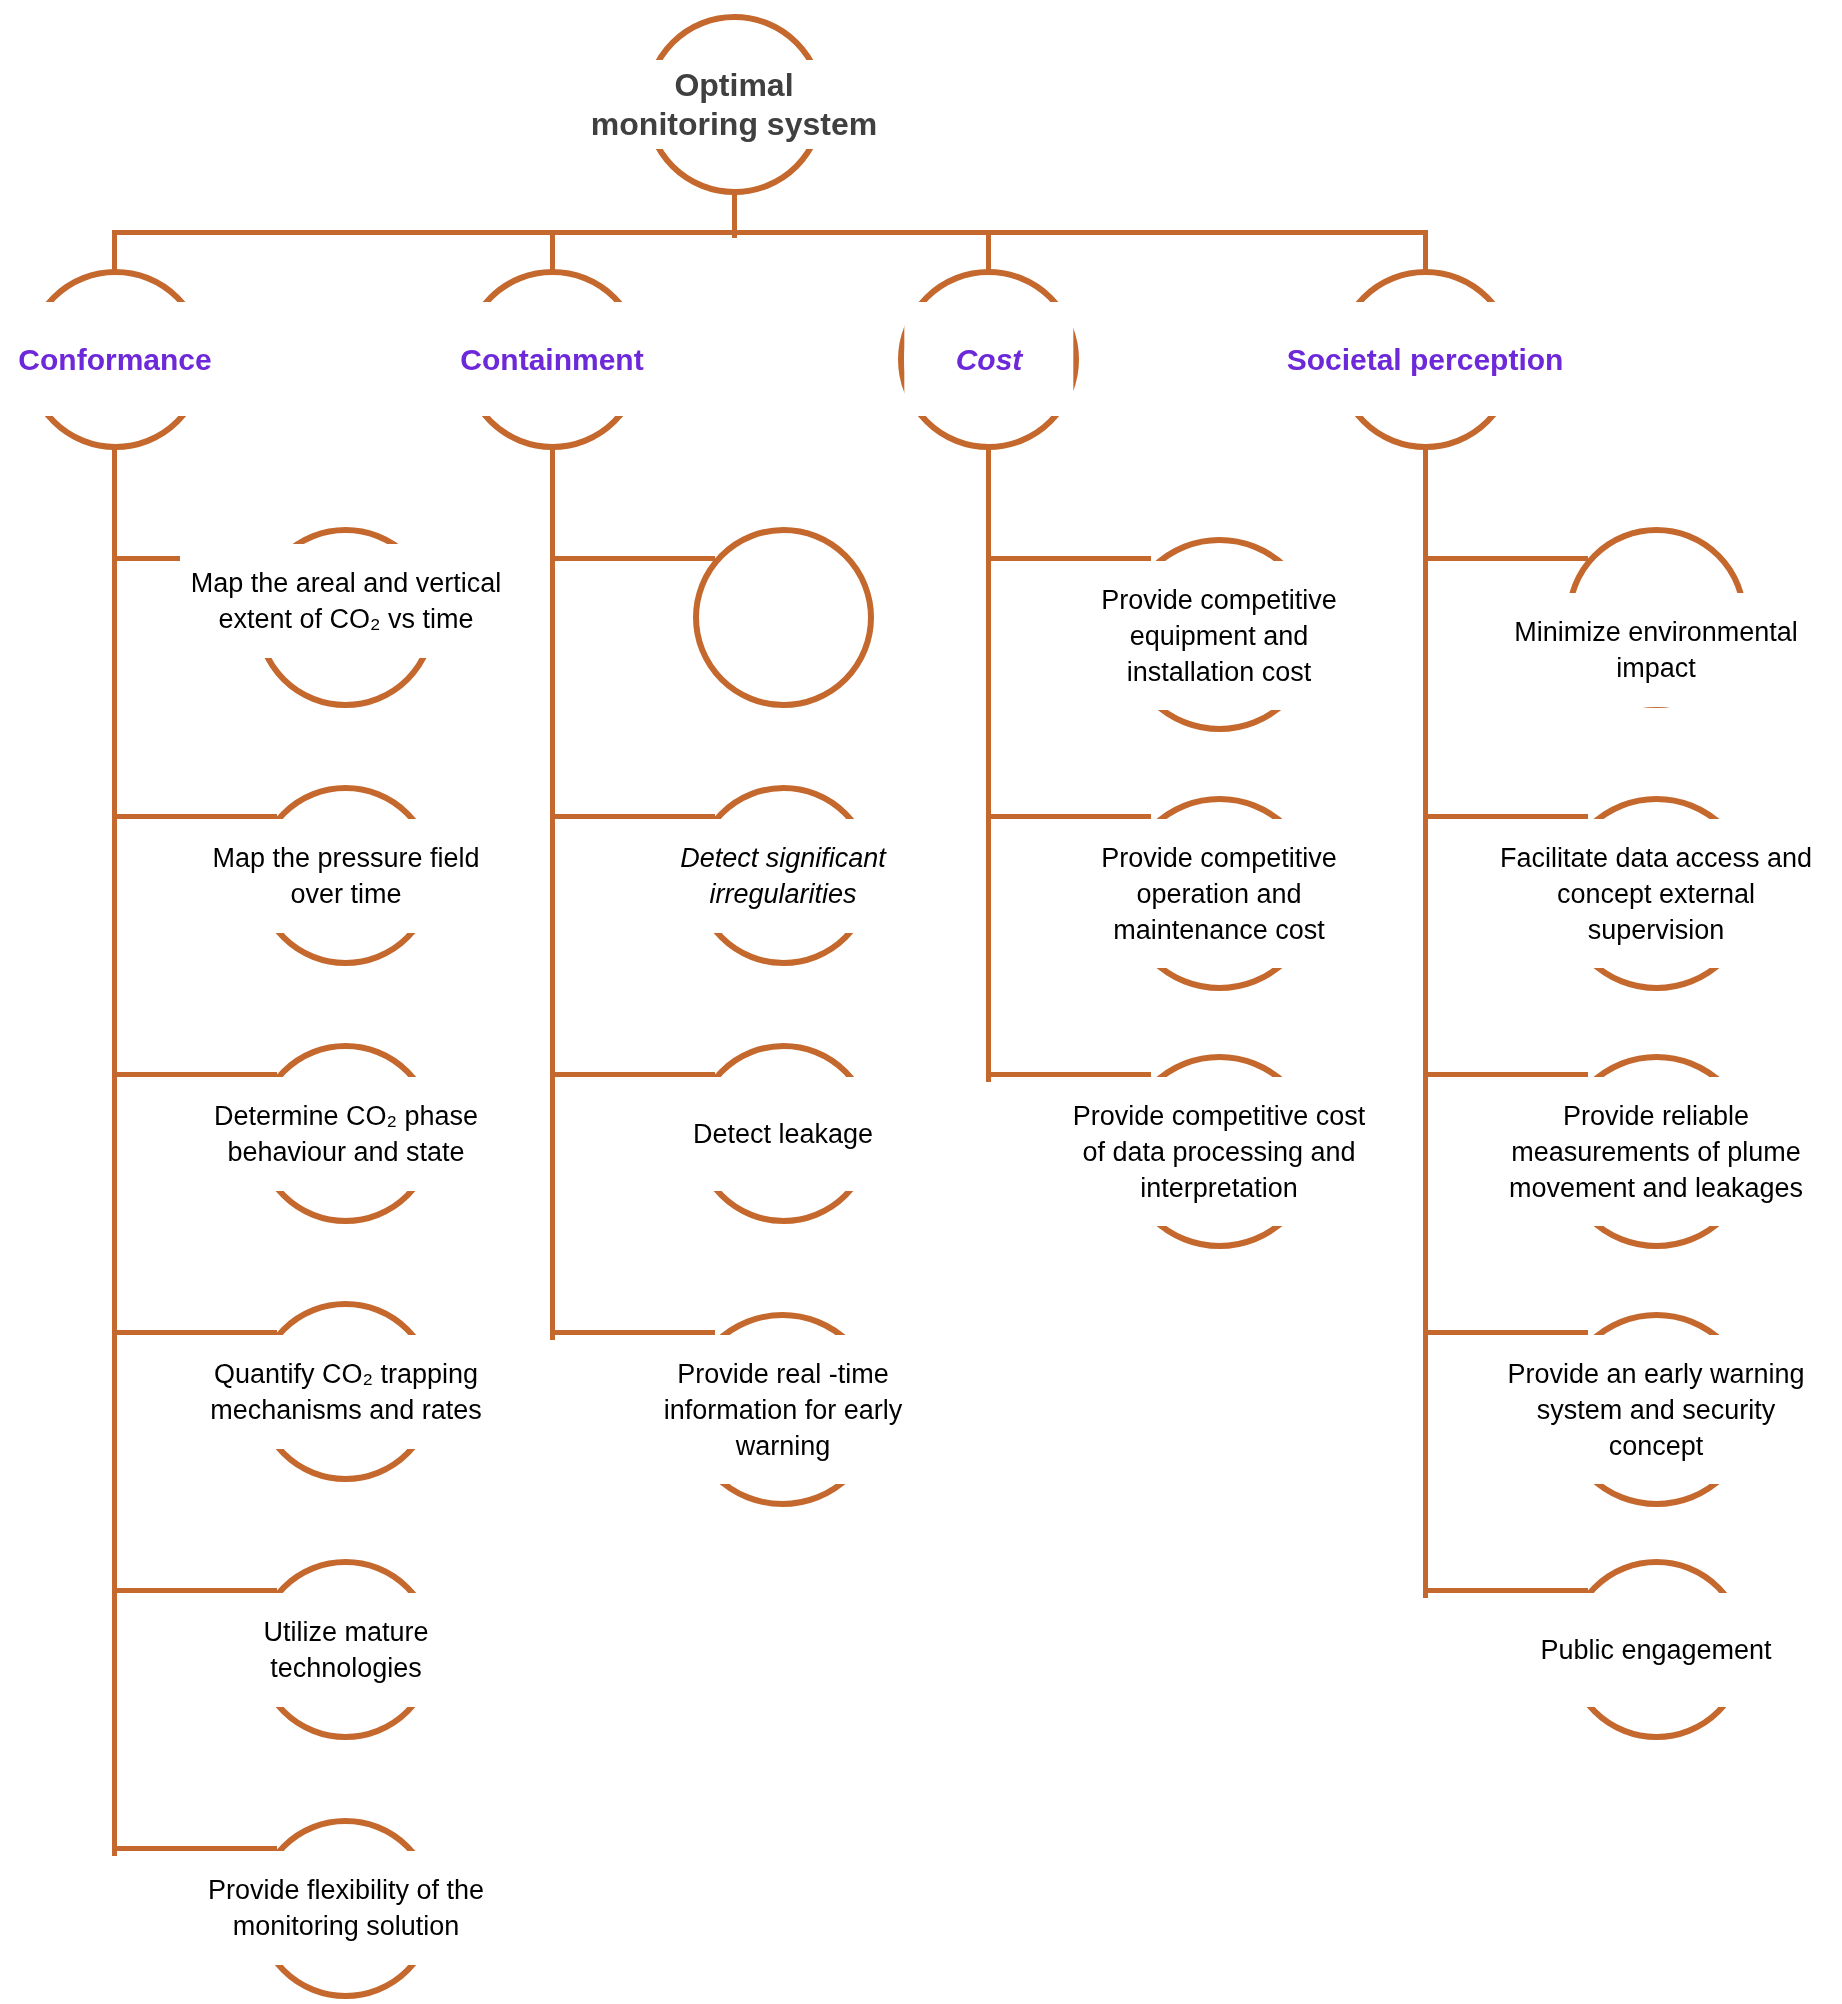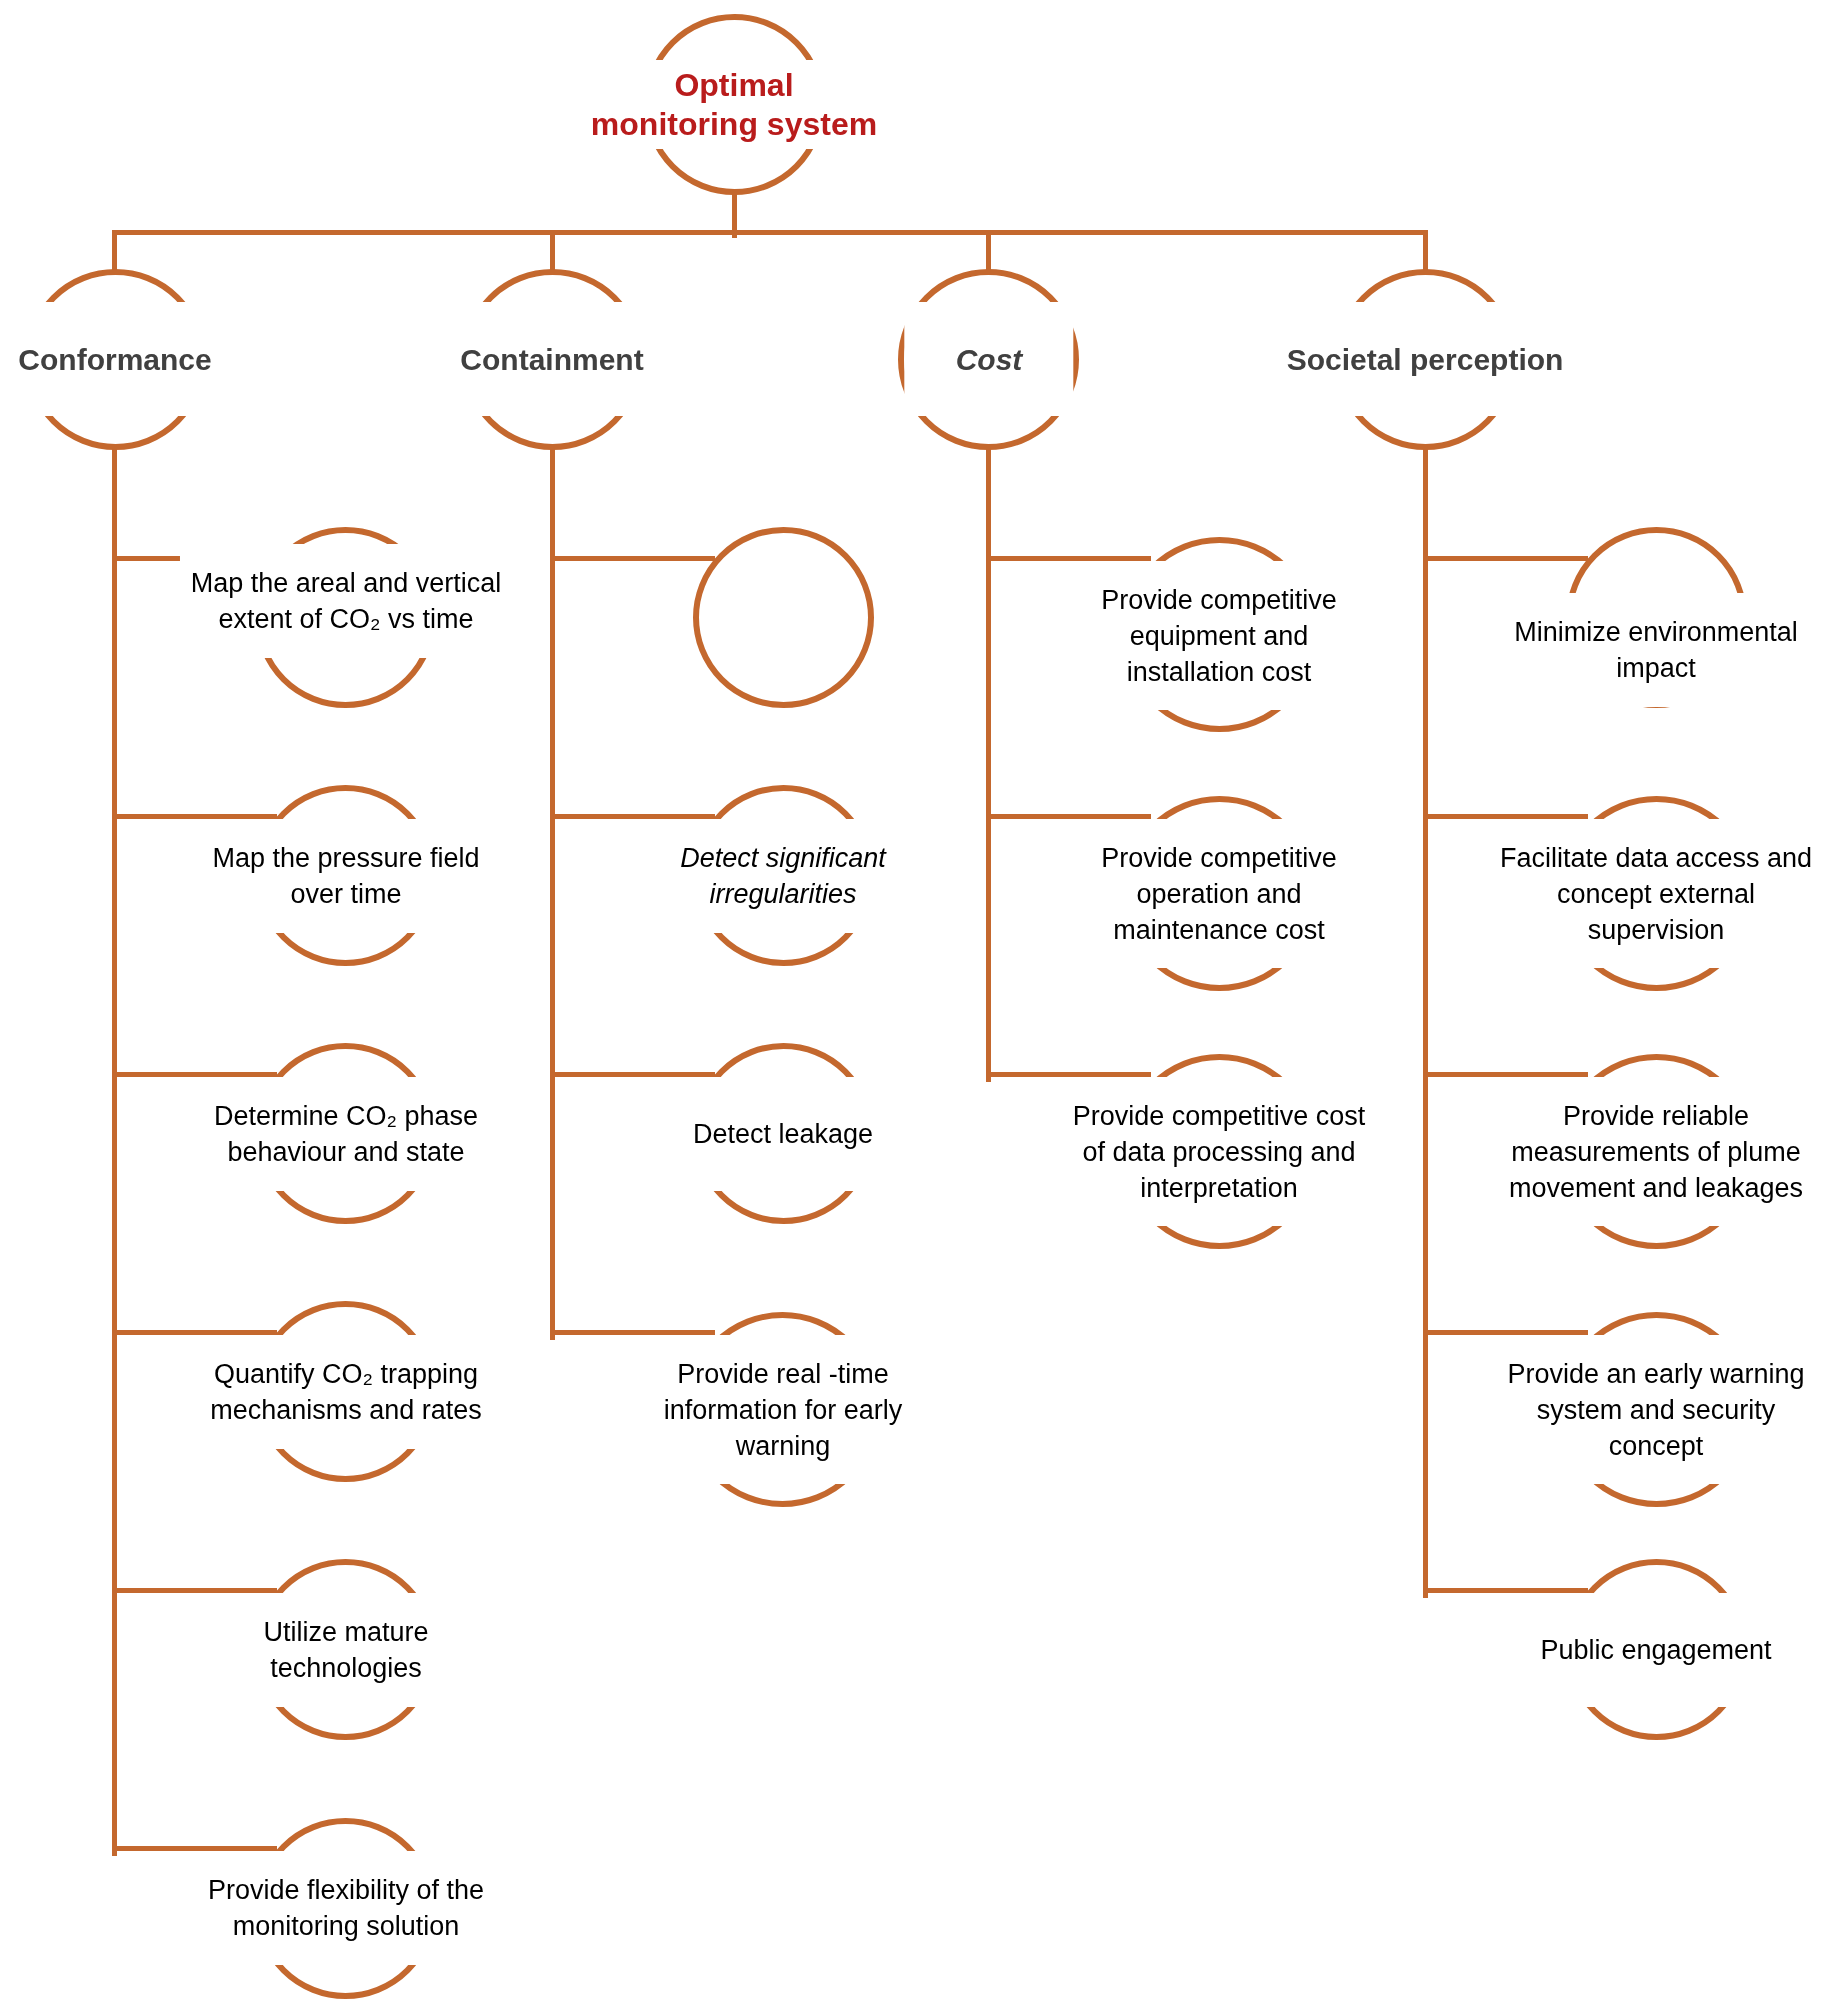--- a/index.html
+++ b/index.html
@@ -14,22 +14,22 @@
   .node-circle{
     position:absolute;border:6px solid #C4682E;border-radius:50%;
     box-sizing:border-box;background:transparent;z-index:2;
   }
   .node-band{
     position:absolute;transform:translateX(-50%);
     display:flex;flex-direction:column;align-items:center;justify-content:center;
     background:#ffffff;z-index:3;padding:0 10.7px;white-space:nowrap;
   }
   .leaf-text{font-size:27px;line-height:36px;font-weight:400;color:#000;text-align:center;}
-  .head-text{font-size:30px;line-height:37px;font-weight:700;color:#404040;text-align:center;}
-  .root-text{font-size:32px;line-height:39px;font-weight:700;color:#b91c1c;text-align:center;}
+  .head-text{font-size:30px;line-height:37px;font-weight:700;color:#6d28d9;text-align:center;}
+  .root-text{font-size:32px;line-height:39px;font-weight:700;color:#404040;text-align:center;}
   .node-band span{display:block;}
 </style>
 </head>
 <body>
 
 <div id="canvas">
     <div class="conn" style="left: 732px; top: 192px; width: 5.3px; height: 46px; background: rgb(196, 104, 46);"></div>
     <div class="conn" style="left: 112px; top: 230px; width: 1316px; height: 5.3px; background: rgb(196, 104, 46);"></div>
     <div class="conn" style="left: 112px; top: 230px; width: 5.3px; height: 44px; background: rgb(196, 104, 46);"></div>
     <div class="conn" style="left: 112px; top: 447px; width: 5.3px; height: 1409px; background: rgb(196, 104, 46);"></div>

